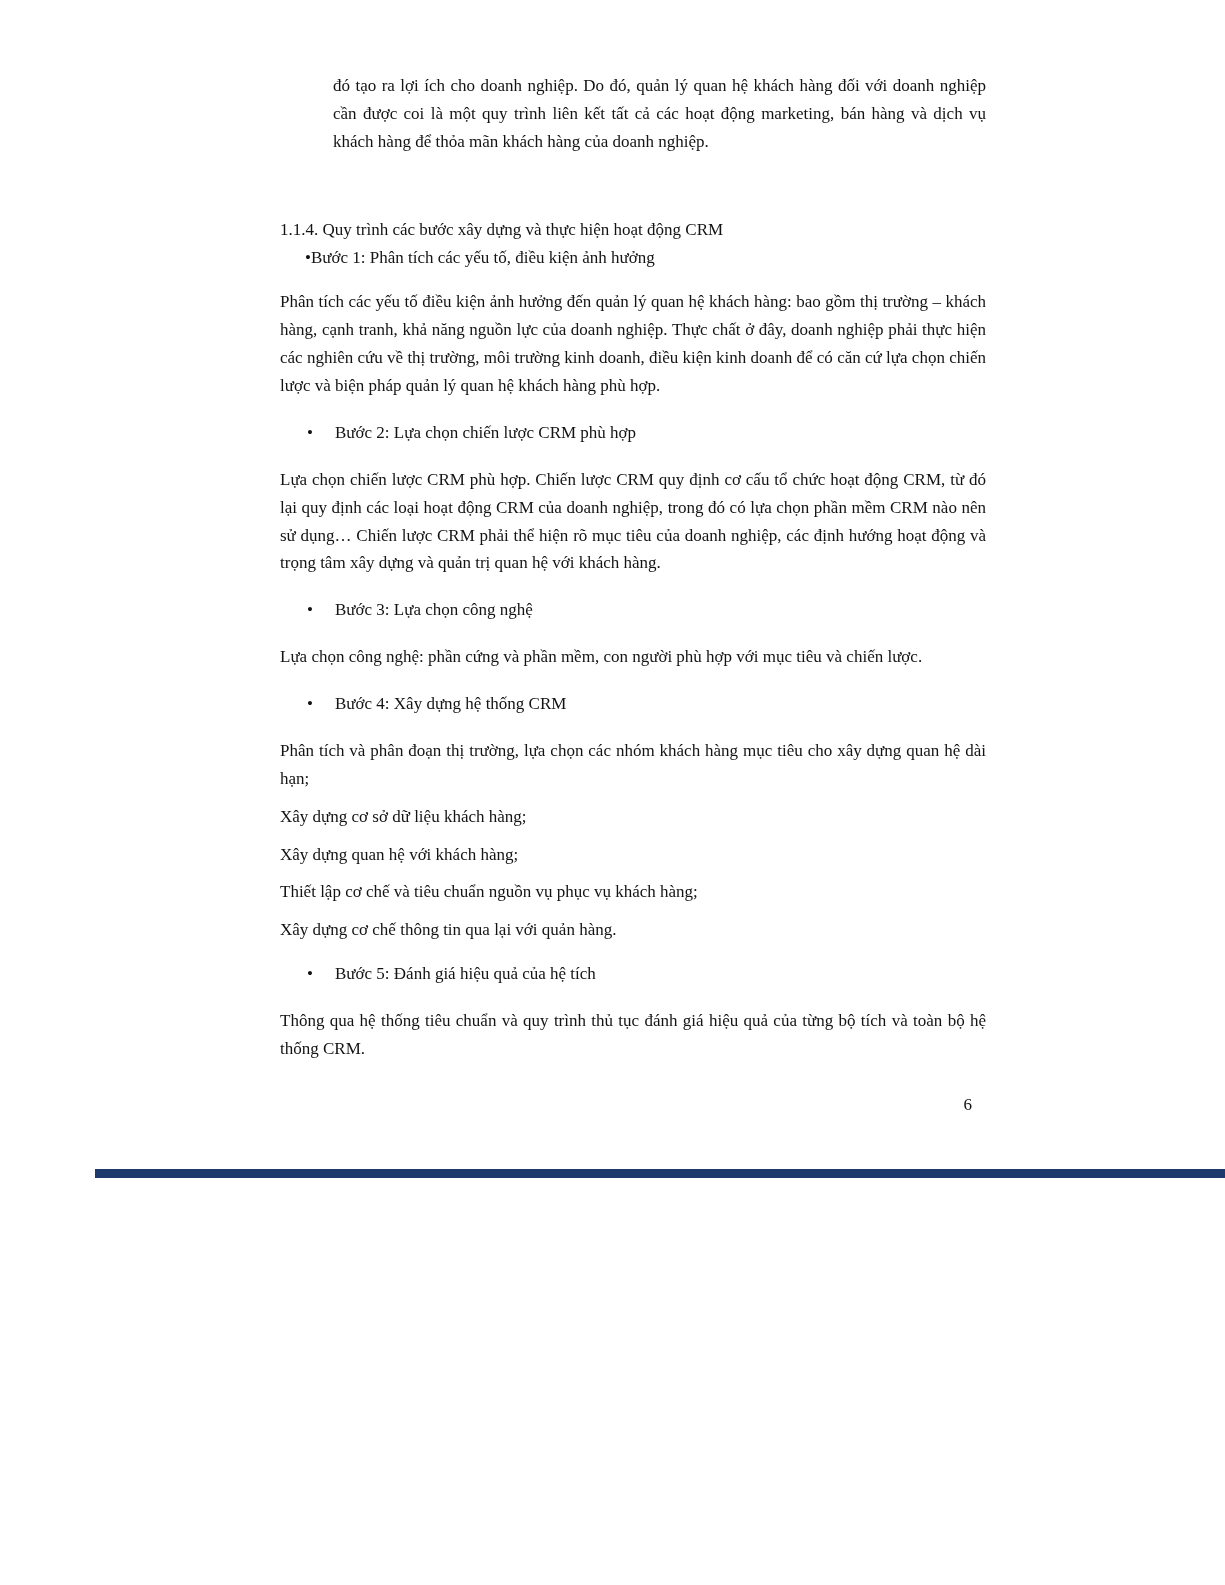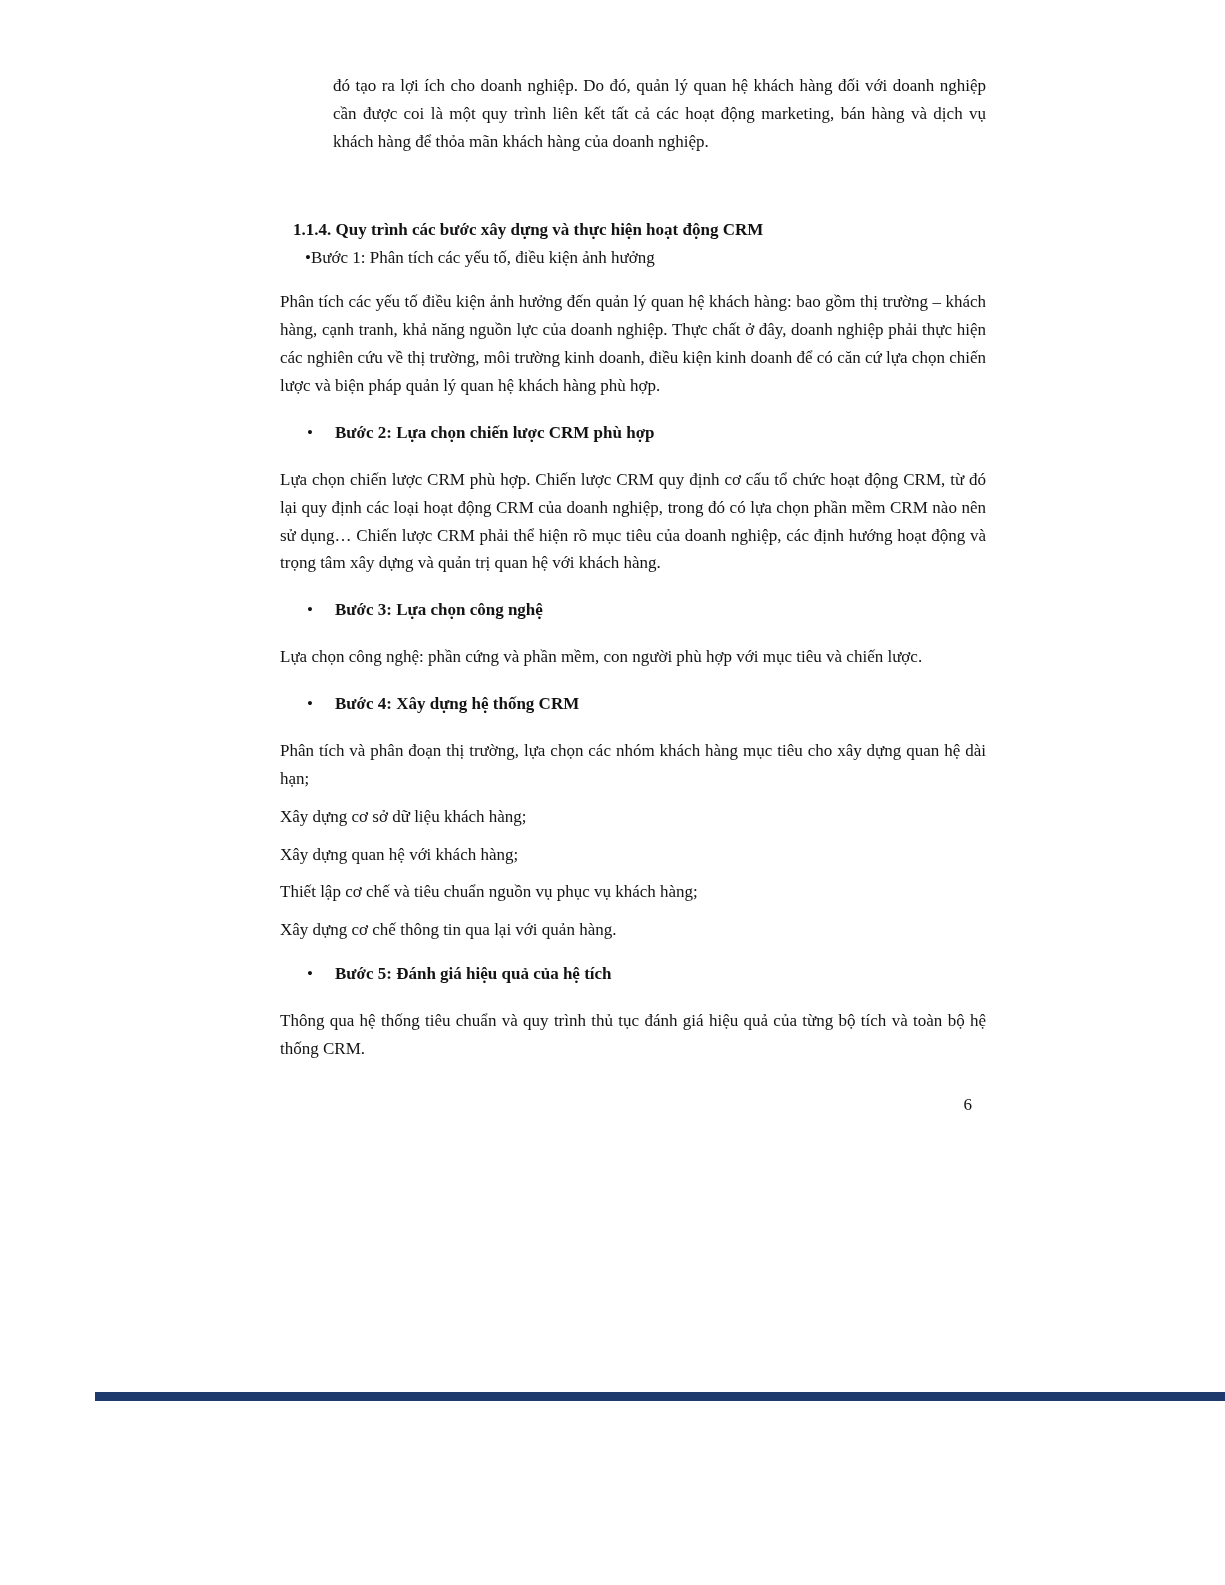--- a/index.html
+++ b/index.html
@@ -7,61 +7,61 @@
     width: 1225px;
     height: 1585px;
     background: #ffffff;
     font-family: "Liberation Serif", "DejaVu Serif", serif;
     color: #131313;
     overflow: hidden;
   }
   .page {
     position: relative;
     width: 1225px;
-    height: 1401px;
+    height: 1178px;
     background: #ffffff;
   }
   .content {
     position: absolute;
     left: 280px;
     top: 72px;
     width: 706px;
     font-size: 17px;
     line-height: 1.64;
   }
   .para {
     text-align: justify;
     margin: 0 0 19px 0;
   }
   .para.cont {
     margin-left: 53px;
   }
   .section-heading {
     font-size: 17px;
-    font-weight: bold;
-    margin: 60px 0 0 13px;
+    font-weight: normal;
+    margin: 60px 0 0 0;
     line-height: 1.64;
   }
   .step1-title {
     font-weight: normal;
     padding-left: 25px;
     margin: 0 0 17px 0;
   }
   .bullet-row {
     display: flex;
     align-items: flex-start;
     padding-left: 27px;
     margin: 8px 0 19px 0;
   }
   .bullet-row .bullet {
     width: 28px;
     flex: 0 0 28px;
   }
   .bullet-row .bullet-label {
-    font-weight: bold;
+    font-weight: normal;
   }
   .step4-item {
     text-align: justify;
     margin: 0 0 10px 0;
   }
   .step4-item.last {
     margin-bottom: 16px;
   }
   .page-number {
     text-align: right;

